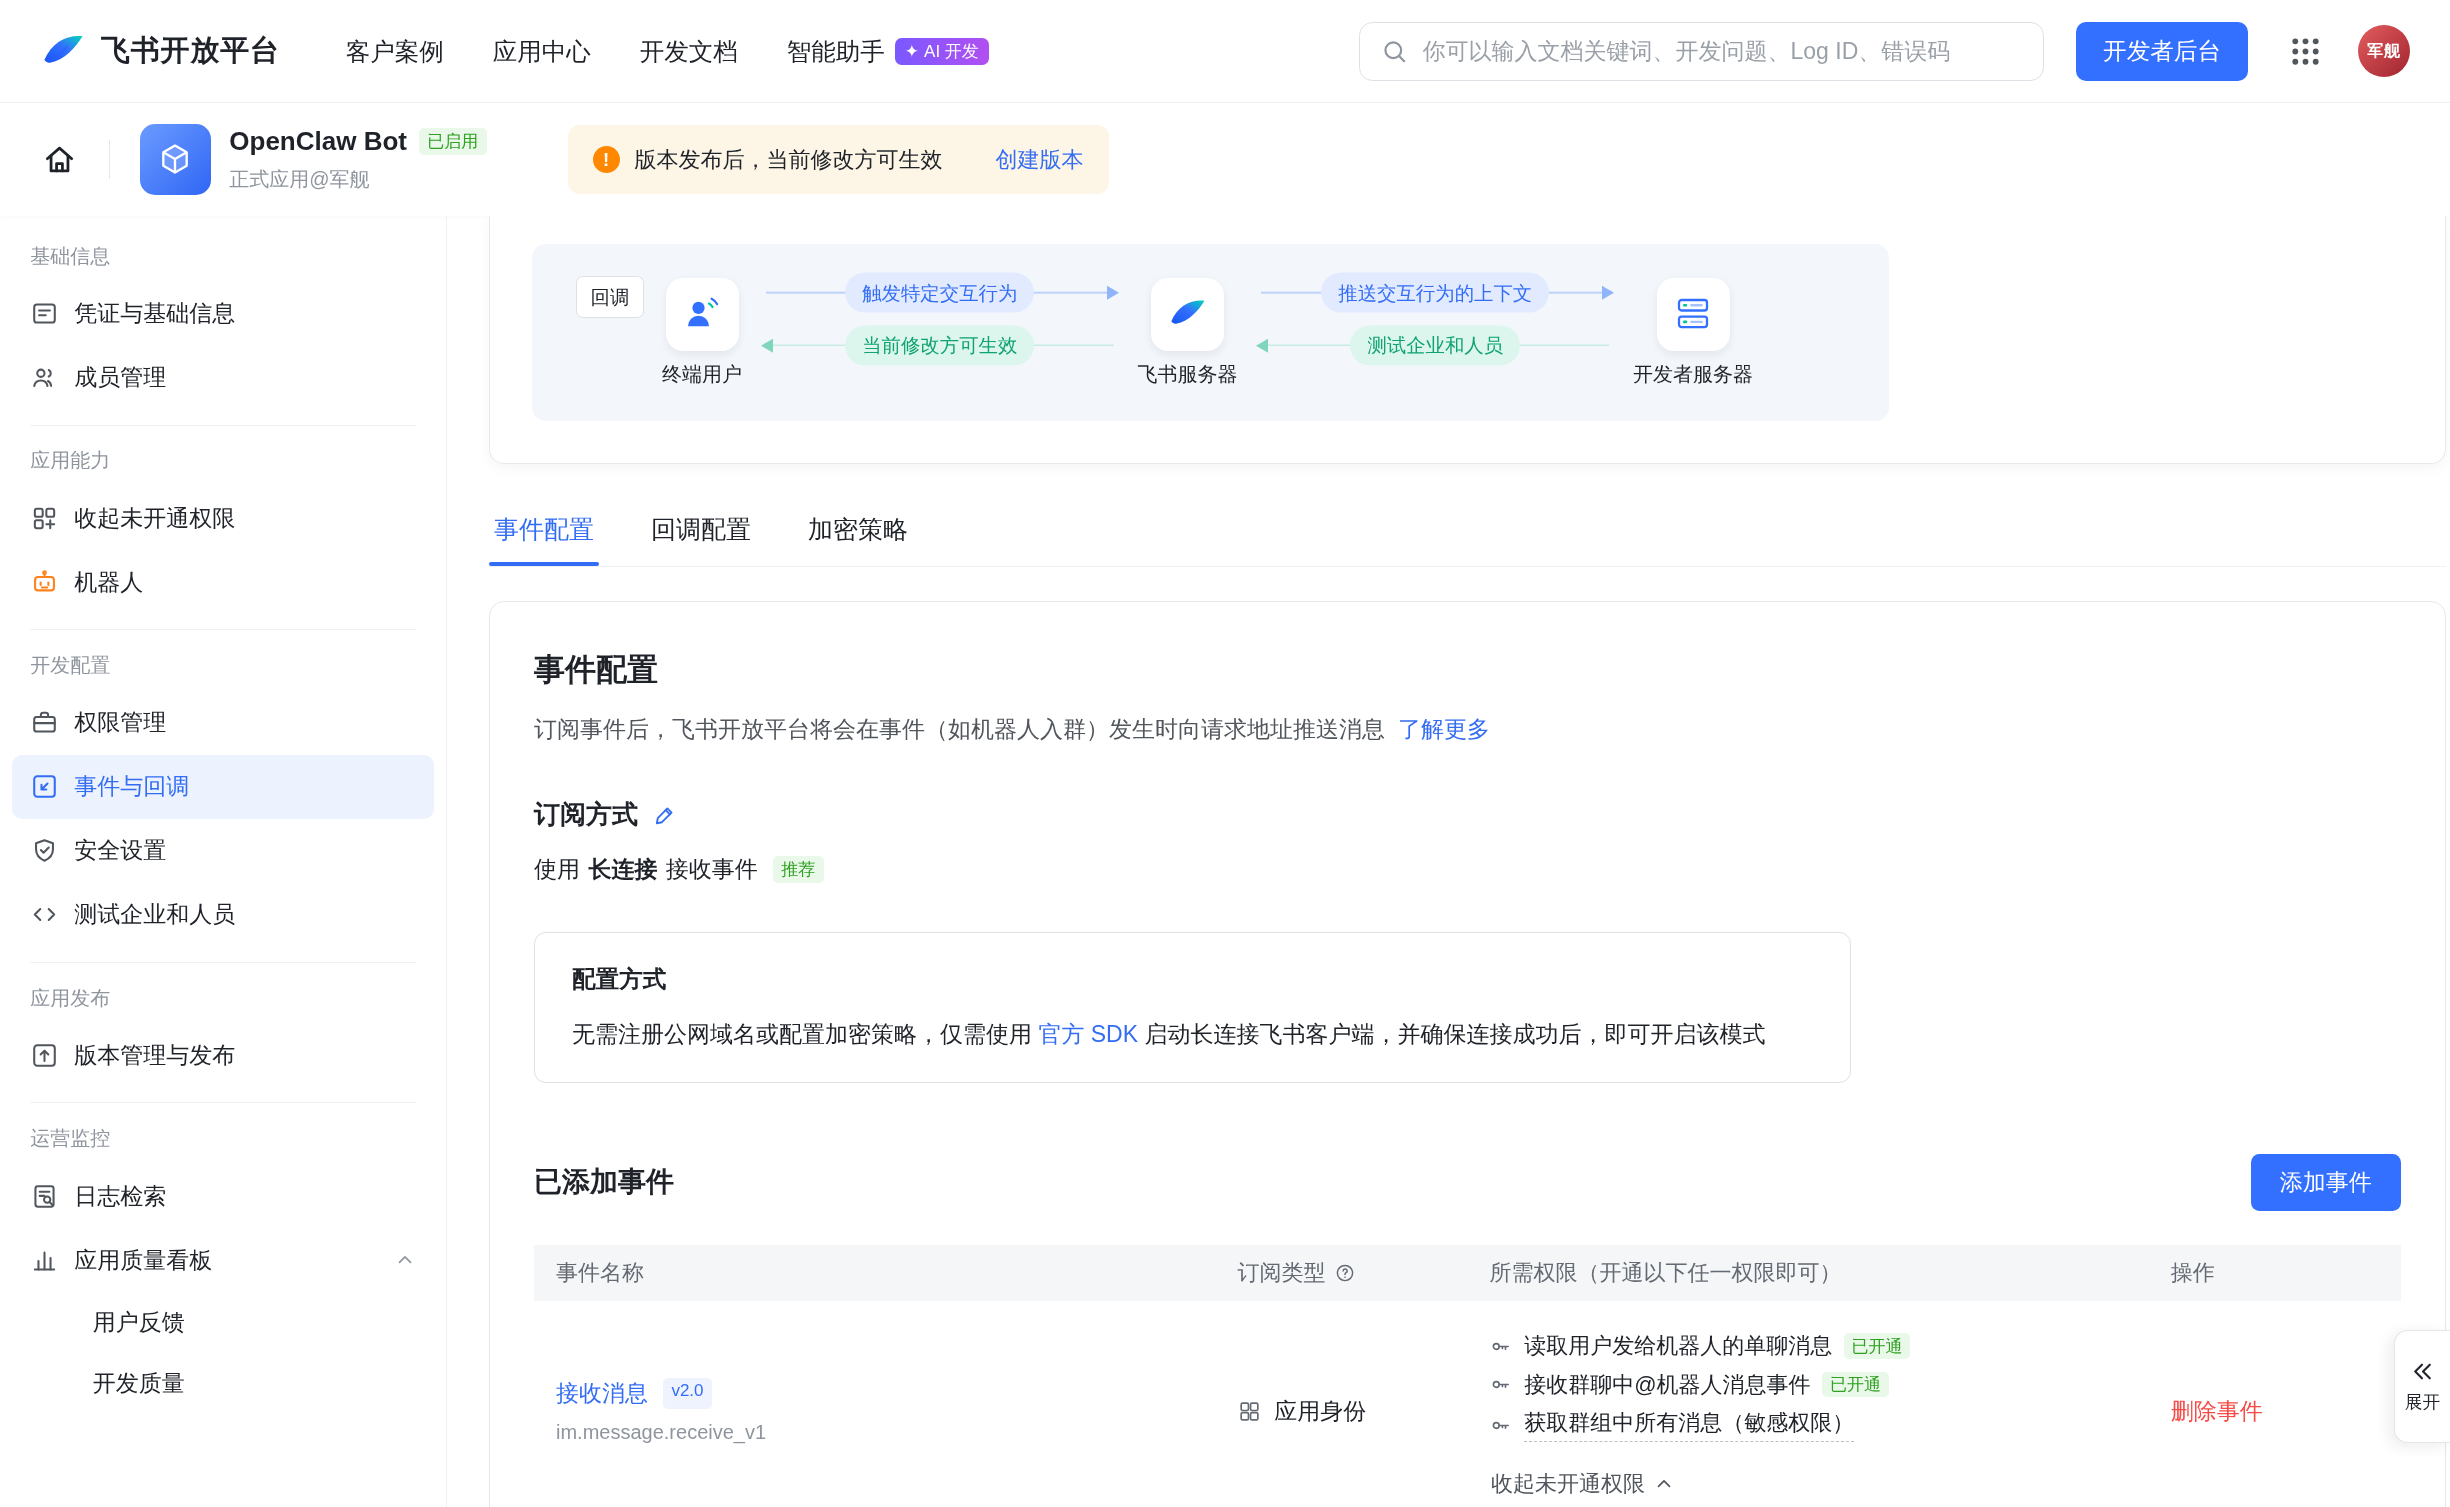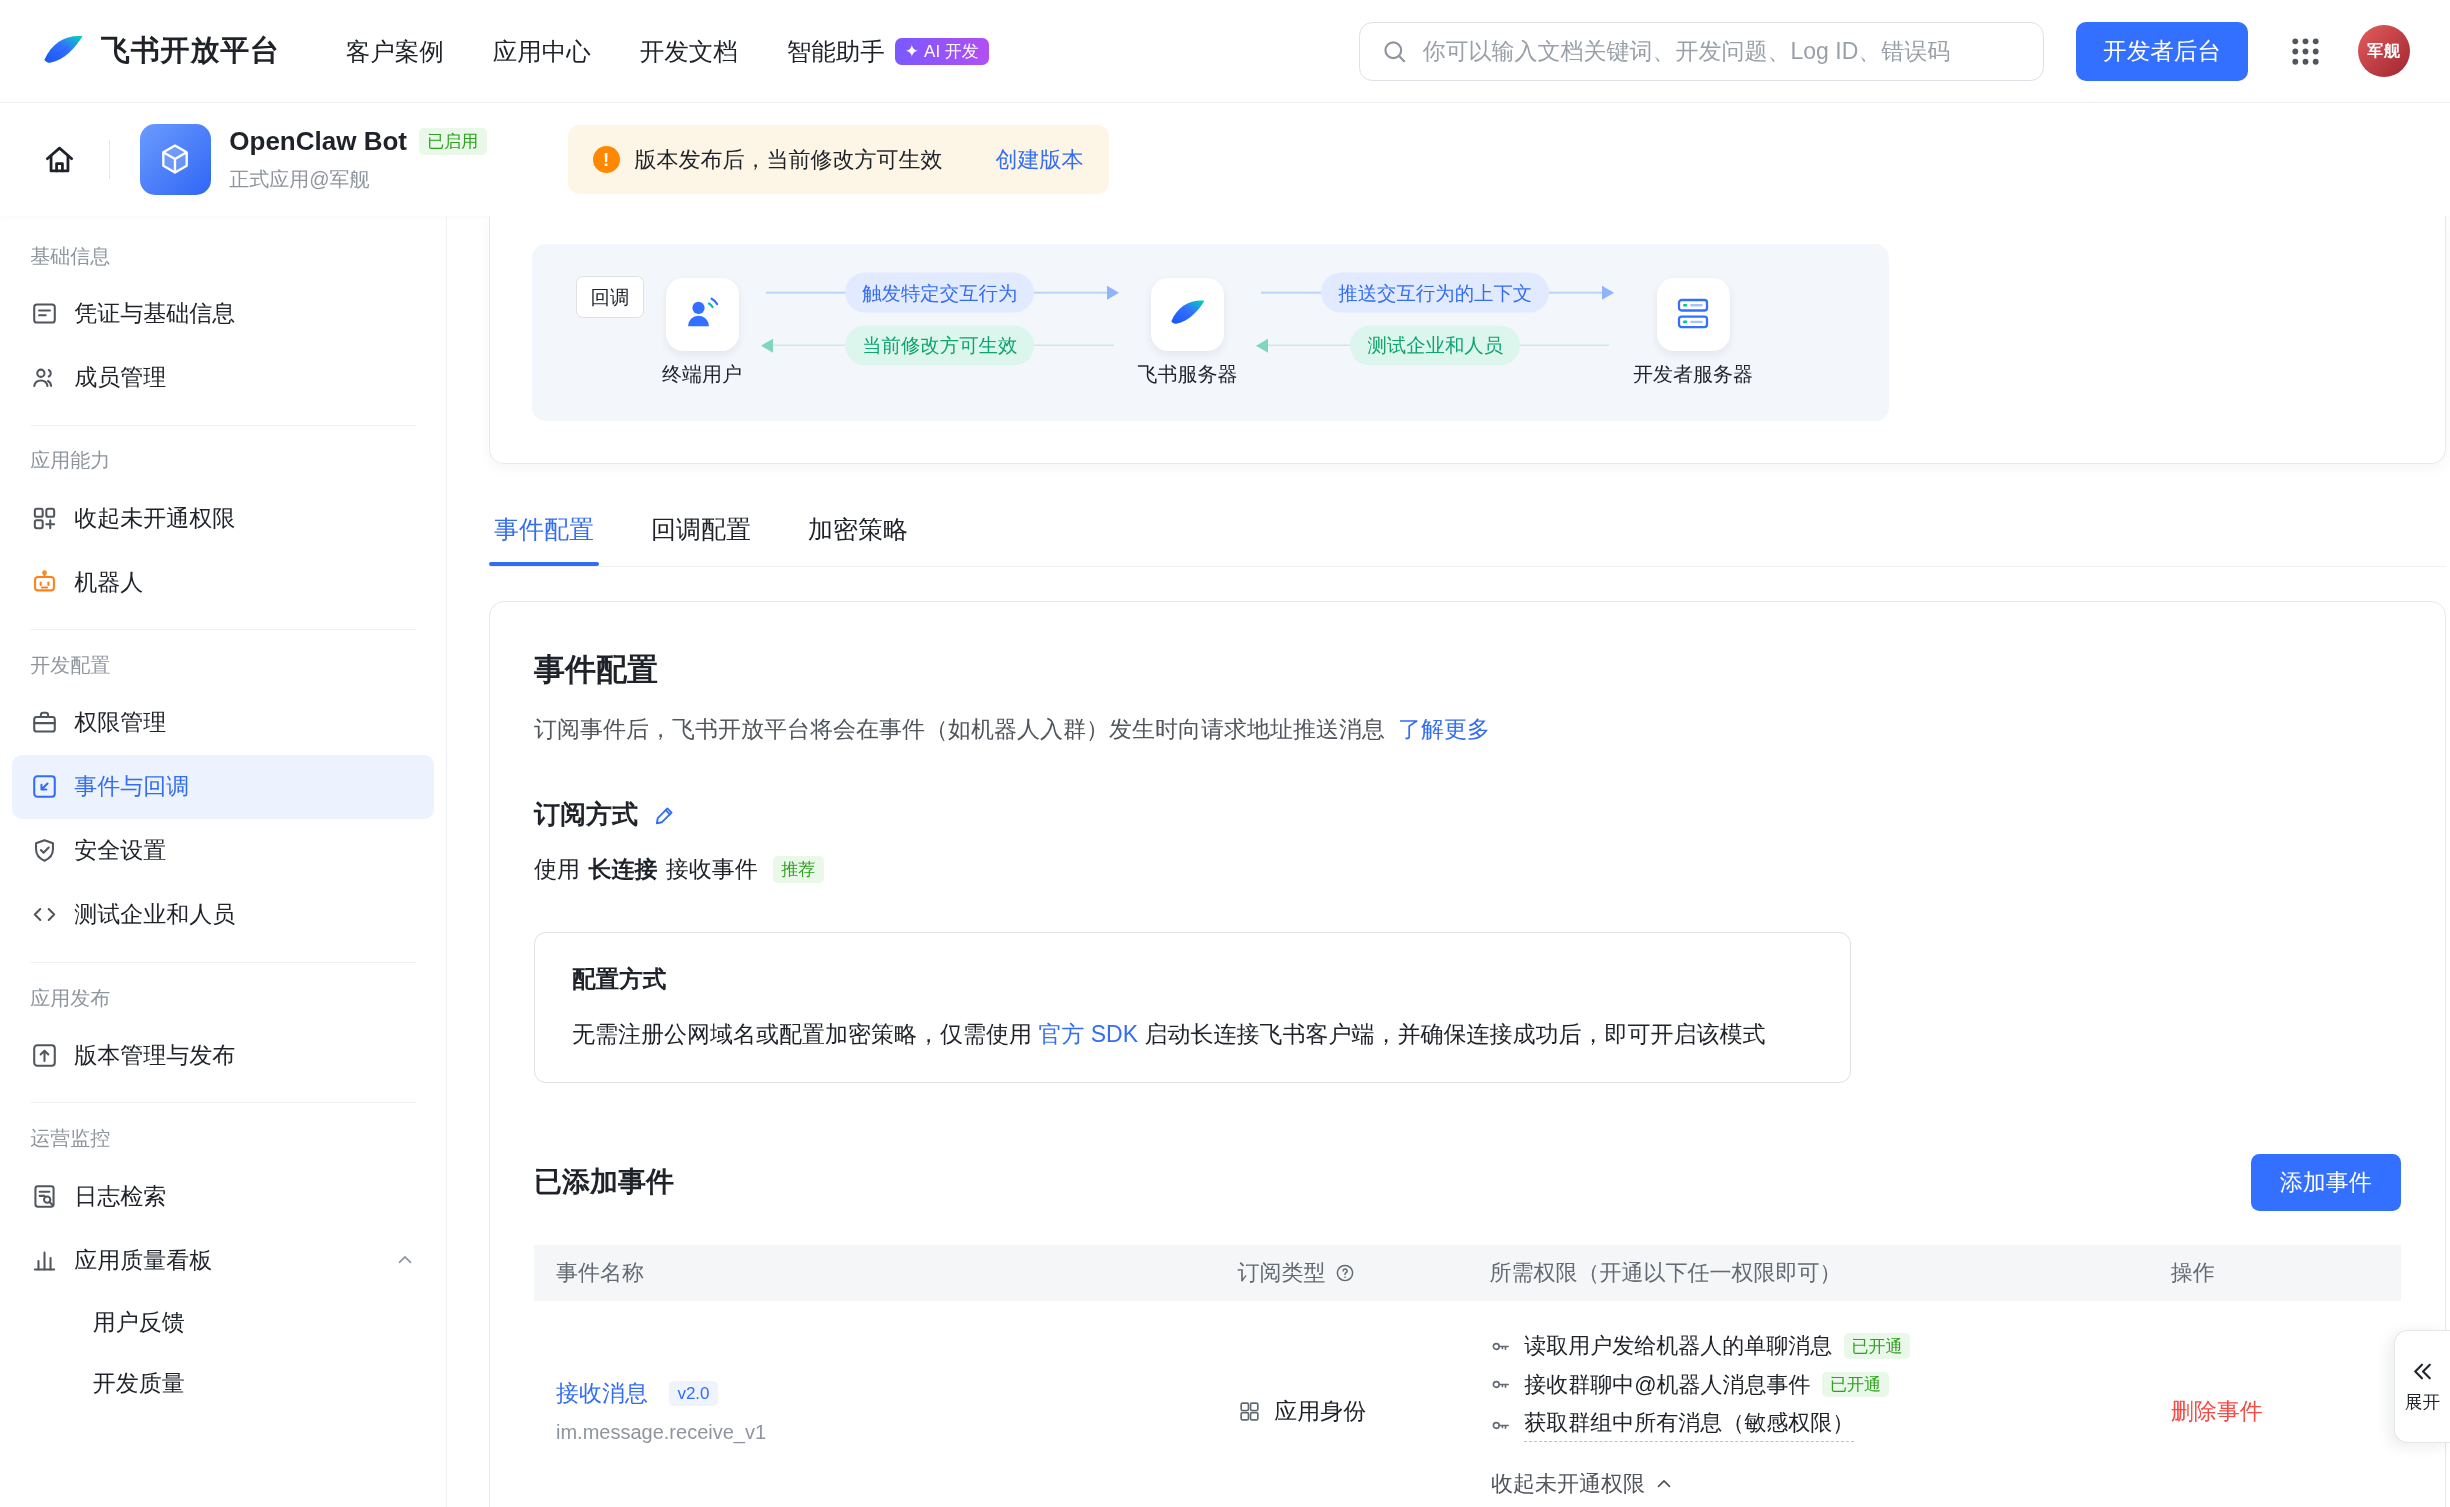--- a/index.html
+++ b/index.html
@@ -107,21 +107,21 @@
   .config-box .box-title{font-size:23.6px;font-weight:700}
   .config-box p{margin-top:22px;font-size:23px;color:var(--text);line-height:1.5}
   .events-head{margin-top:71px;display:flex;align-items:center;justify-content:space-between}
   .events-head h3{font-size:28px;font-weight:700}
   .events-head .primary-btn{height:57px;padding:0 29px;font-size:23px;border-radius:8.4px}
 
   table.events{width:100%;margin-top:34px;border-collapse:collapse;table-layout:fixed}
   table.events thead th{background:#f5f6f7;height:56px;font-size:22px;font-weight:400;color:#646a73;text-align:left;padding:0 22px}
   table.events thead th .th-flex{display:inline-flex;align-items:center;gap:8.4px}
   table.events tbody td{padding:22px;border-bottom:0.8px solid var(--border-l);vertical-align:middle}
-  .evt-name-row{display:flex;align-items:center;gap:21px}
+  .evt-name-row{display:flex;gap:15px}
   .evt-name{font-size:23px;font-weight:500}
   .v-badge{background:#eef3fe;color:var(--blue);font-size:17px;border-radius:5px;padding:4.2px 8.4px;line-height:1}
   .evt-id{margin-top:11.8px;font-size:20px;color:var(--text3)}
   .sub-type{display:flex;align-items:center;gap:11.8px;font-size:23px;color:var(--text)}
   .sub-type .ico{color:#646a73;display:flex}
   .perm-row{display:flex;align-items:center;gap:11.8px;margin:8.4px 0;font-size:22px;color:var(--text)}
   .perm-row .ico{color:#646a73;display:flex;flex:none}
   .perm-row .badge{font-size:17px;padding:4.2px 7.6px}
   .perm-dashed{border-bottom:1.7px dashed #bbc0c7;padding-bottom:3.4px;cursor:help}
   .collapse-link{margin-top:18.5px;margin-left:1.7px;display:inline-flex;align-items:center;gap:8.4px;font-size:22px;color:var(--text2);cursor:pointer}

